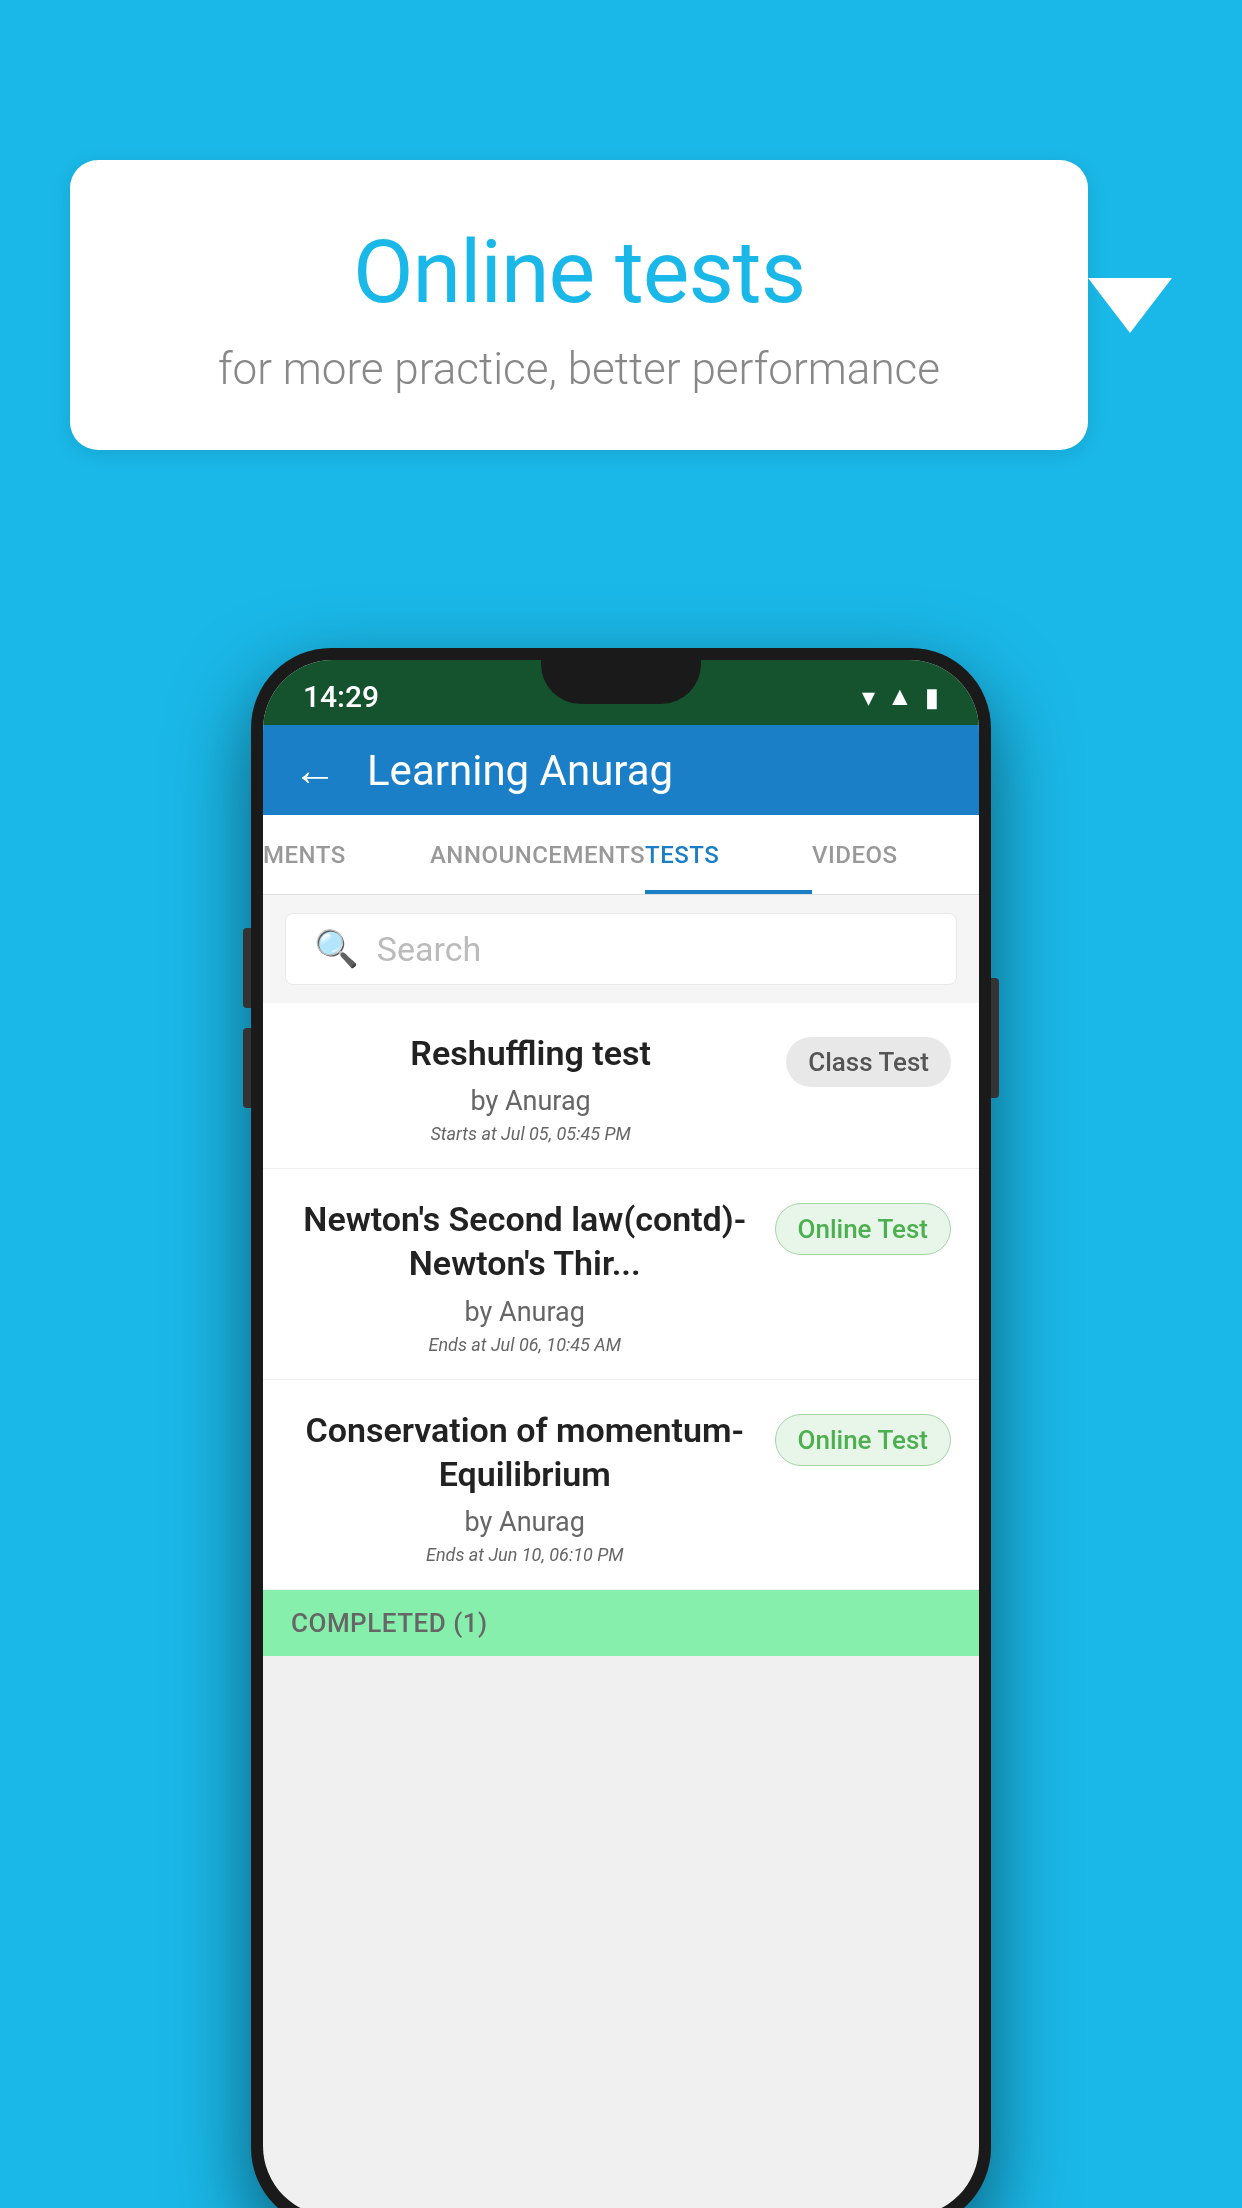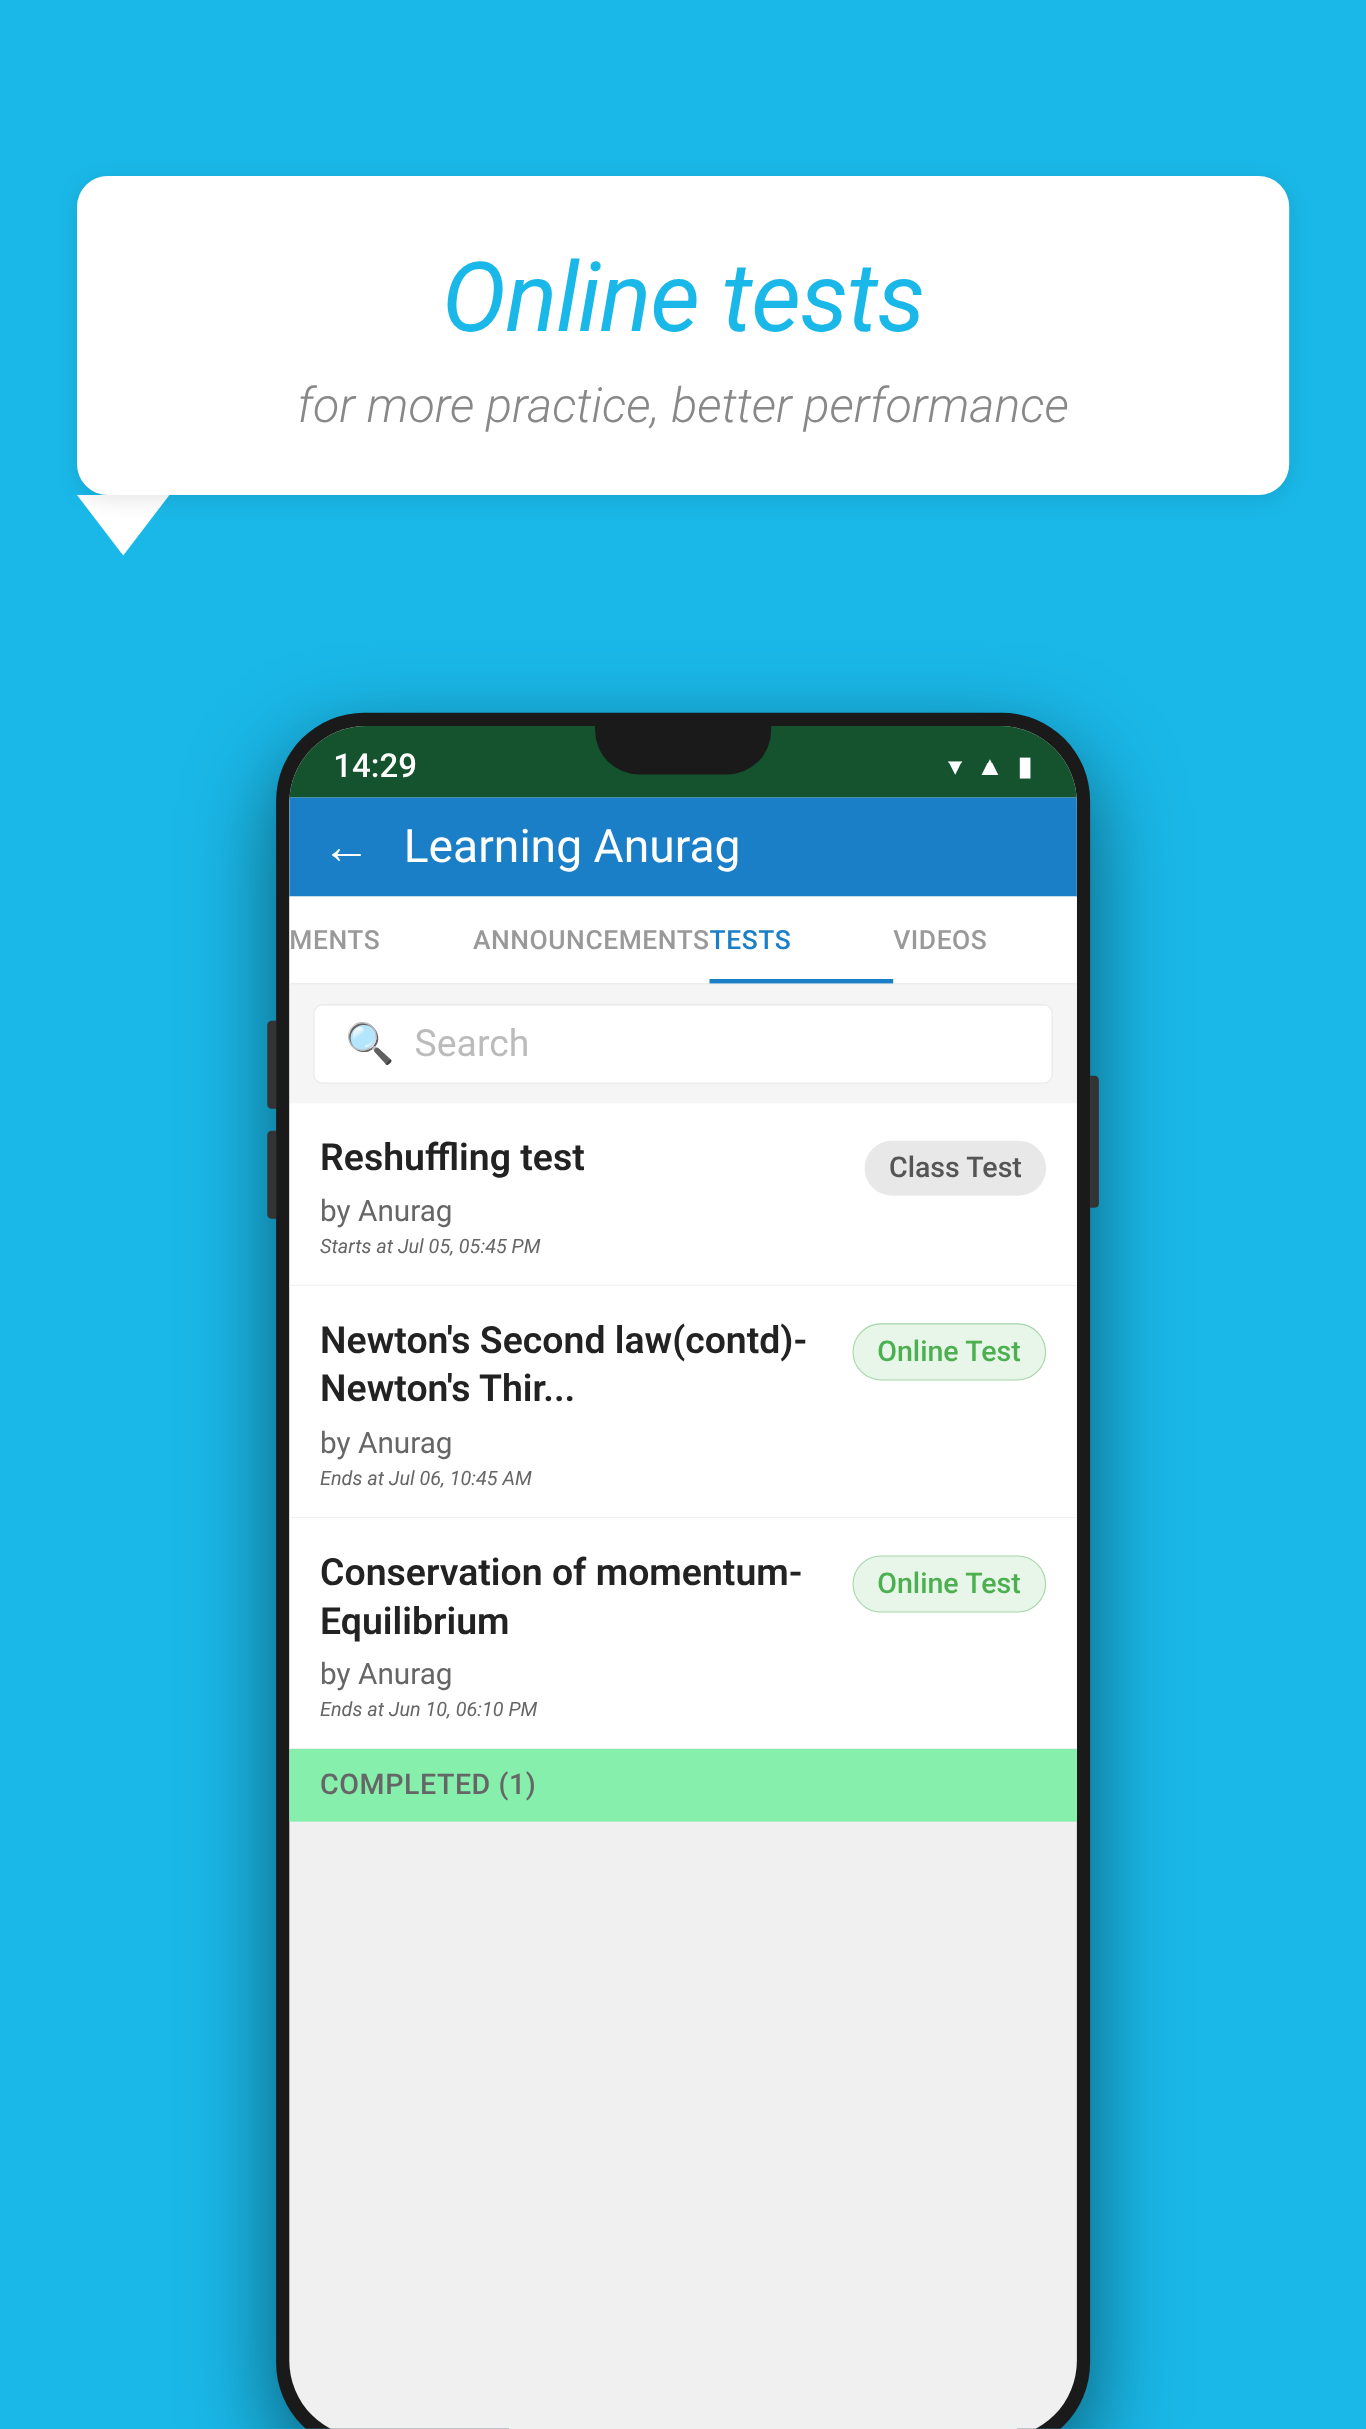--- a/index.html
+++ b/index.html
@@ -14,23 +14,22 @@
       position: relative;
     }
 
     
     .speech-bubble-container {
       position: absolute;
       top: 160px;
       left: 70px;
       right: 70px;
       display: flex;
-      flex-direction: column;
-      align-items: flex-start;
-      font-style: italic;
+      flex-direction: row;
+      align-items: center;
     }
 
     .speech-bubble {
       background: white;
       border-radius: 28px;
       padding: 60px 80px 55px;
       width: 100%;
       box-shadow: 0 4px 20px rgba(0,0,0,0.1);
       text-align: center;
       position: relative;
@@ -226,20 +225,21 @@
       padding: 28px 28px 24px;
       border-bottom: 1px solid #f0f0f0;
       display: flex;
       align-items: flex-start;
       justify-content: space-between;
       gap: 16px;
     }
 
     .test-info {
       flex: 1;
+      text-align: center;
     }
 
     .test-name {
       font-size: 34px;
       font-weight: 600;
       color: #222;
       line-height: 1.3;
       margin-bottom: 10px;
     }
 

